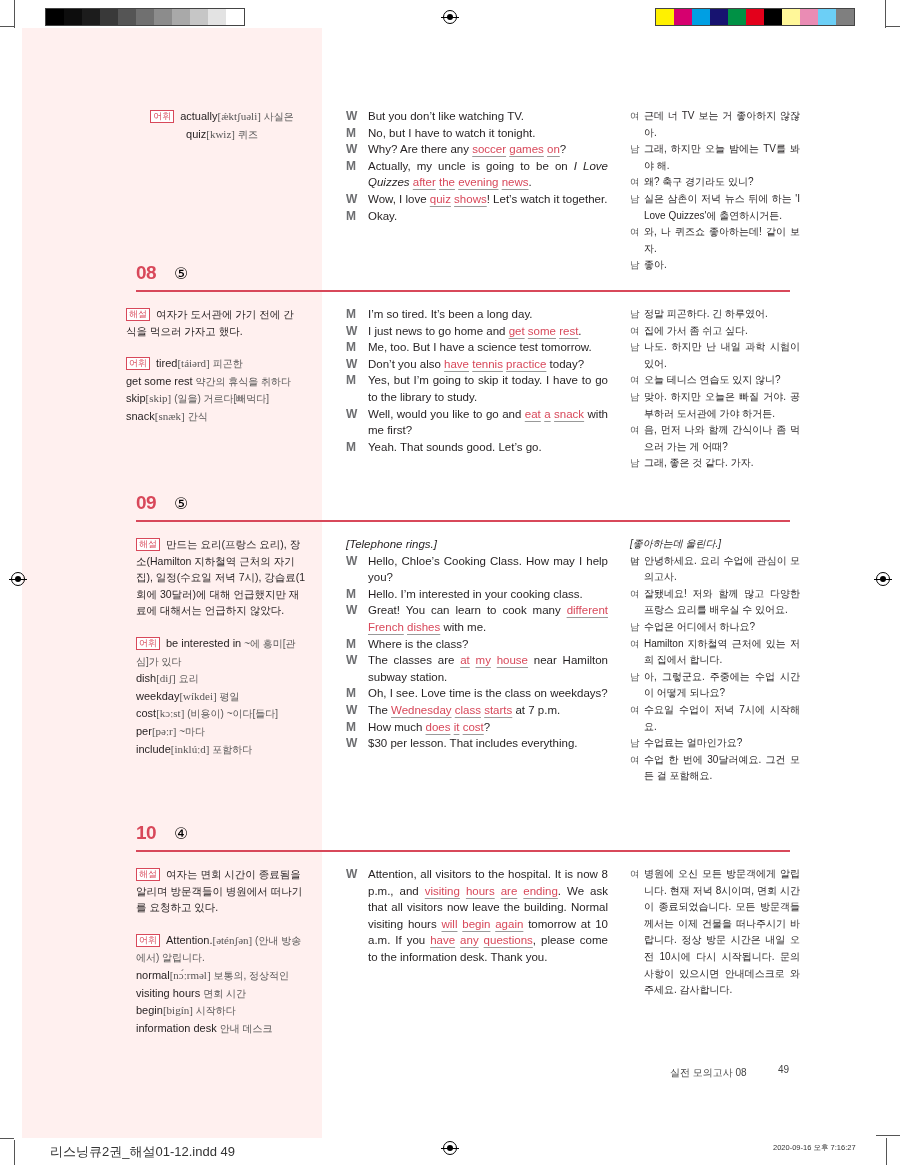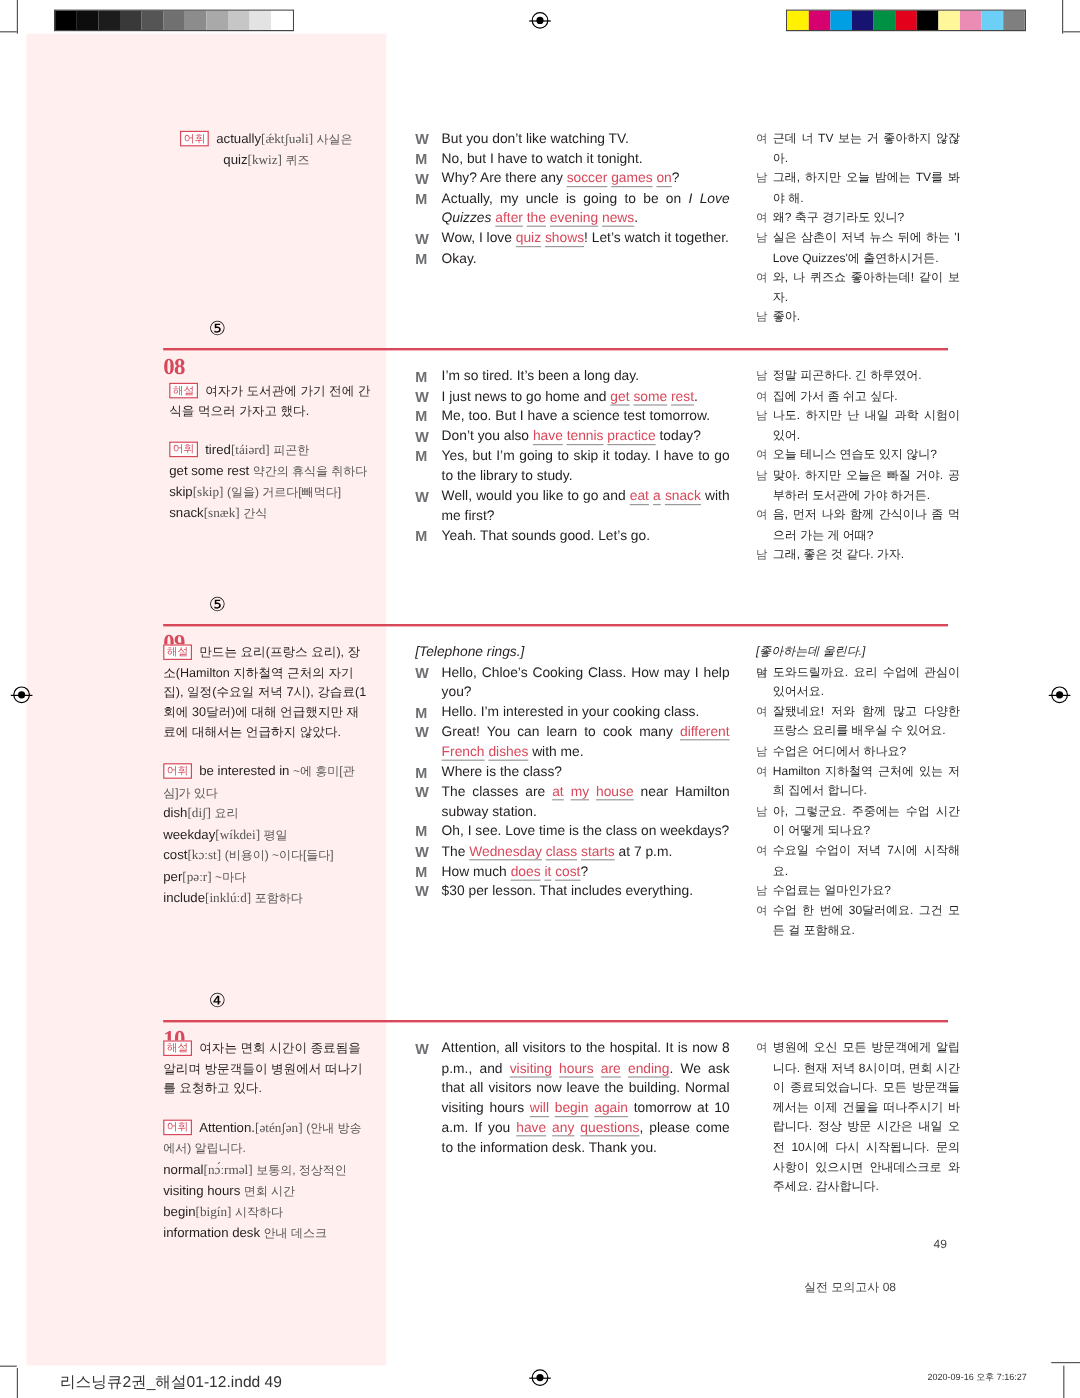--- a/index.html
+++ b/index.html
@@ -10,21 +10,21 @@
   .pink-col { position: absolute; left: 22px; top: 28px; width: 300px; height: 1110px; background: #fff0ef; }
   .swatches { position: absolute; top: 8px; height: 18px; display: flex; border: 1px solid #444; }
   .swatches .sw { width: 18px; height: 16px; }
   .swatches.gray { left: 45px; }
   .swatches.color { left: 655px; }
   .crop { position: absolute; background: #555; }
   .reg { position: absolute; width: 14px; height: 14px; border-radius: 50%; border: 1px solid #000; }
   .reg::before { content: ""; position: absolute; left: 3px; top: 3px; width: 6px; height: 6px; border-radius: 50%; background: #000; }
   .reg::after { content: ""; position: absolute; left: -3px; top: 6px; width: 18px; height: 1px; background: #000; }
   .qhead { position: absolute; left: 136px; width: 654px; height: 32px; border-bottom: 2px solid #d8485a; }
-  .qnum { position: absolute; left: 0; top: 2px; font-weight: bold; font-size: 19px; color: #d8485a; font-family: Liberation Serif, serif; letter-spacing: -0.5px; margin-top: 34px; }
+  .qnum { position: absolute; left: 0; top: 2px; font-weight: bold; font-size: 19px; color: #d8485a; font-family: Liberation Sans, sans-serif; letter-spacing: -0.5px; }
   .qans { position: absolute; left: 38px; top: 4px; font-size: 16px; color: #000; font-family: "DejaVu Sans", sans-serif; }
 
   .leftnote { position: absolute; width: 172px; font-size: 10.5px; line-height: 16.6px; color: #231f20; }
   .tag { display: inline-block; border: 1px solid #d8485a; color: #d8485a; font-size: 9px; line-height: 11px; padding: 0 2px; margin-right: 6px; vertical-align: 1px; background: #fff; }
   .vocab-line { display: block; }
   .vocab-word { font-size: 11px; color: #231f20; }
   .vocab-pron { font-family: "Liberation Serif", serif; font-size: 11px; color: #555; }
   .vocab-mean { font-size: 10px; color: #555; }
   .gap { height: 16px; }
 
@@ -32,21 +32,21 @@
   .line { position: relative; padding-left: 22px; text-align: justify; }
   .spk { position: absolute; left: 0; top: 0; font-weight: bold; color: #6d6e71; font-size: 12px; }
   .hl { color: #d8485a; text-decoration: underline; text-decoration-color: #999; text-underline-offset: 3px; }
   .it { font-style: italic; }
 
   .trans { position: absolute; width: 170px; font-size: 10px; line-height: 16.6px; color: #231f20; }
   .tline { position: relative; padding-left: 14px; text-align: justify; }
   .tspk { position: absolute; left: 0; top: 0; color: #555; font-size: 9.5px; }
 
   .footer-label { position: absolute; left: 670px; top: 1066px; font-size: 10px; color: #444; }
-  .footer-page { position: absolute; left: 778px; top: 1032px; font-size: 10px; color: #444; }
+  .footer-page { position: absolute; left: 778px; top: 1064px; font-size: 10px; color: #444; }
   .slug-left { position: absolute; left: 50px; top: 1143px; font-size: 13px; color: #333; text-align: right; }
   .slug-right { position: absolute; left: 773px; top: 1143px; font-size: 7.5px; color: #333; }
 </style>
 </head>
 <body>
 
 <div class="pink-col"></div>
 <div class="swatches gray" id="gray-swatches">
     <div class="sw" style="background: rgb(0, 0, 0);"></div>
     <div class="sw" style="background: rgb(13, 13, 13);"></div>
@@ -106,21 +106,21 @@
     <div class="tline"><span class="tspk">여</span><span>왜? 축구 경기라도 있니?</span></div>
     <div class="tline"><span class="tspk">남</span><span>실은 삼촌이 저녁 뉴스 뒤에 하는 'I Love Quizzes'에 출연하시거든.</span></div>
     <div class="tline"><span class="tspk">여</span><span>와, 나 퀴즈쇼 좋아하는데! 같이 보자.</span></div>
     <div class="tline"><span class="tspk">남</span><span>좋아.</span></div>
   </div>
 
 <div class="qhead" style="top:260px;">
   <span class="qnum">08</span>
   <span class="qans">⑤</span>
 </div>
-<div class="leftnote" style="left:141px;top:306px;margin-top:12px;">
+<div class="leftnote" style="left:126px;top:306px;">
   <div><span class="tag">해설</span><span>여자가 도서관에 가기 전에 간식을 먹으러 가자고 했다.</span></div>
   <div class="gap"></div>
   <div id="q08-vocab">
       <div class="vocab-line"><span class="tag">어휘</span><span class="vocab-word">tired</span><span class="vocab-pron">[táiərd]</span> <span class="vocab-mean">피곤한</span></div>
       <div class="vocab-line"><span class="vocab-word">get some rest</span> <span class="vocab-mean">약간의 휴식을 취하다</span></div>
       <div class="vocab-line"><span class="vocab-word">skip</span><span class="vocab-pron">[skip]</span> <span class="vocab-mean">(일을) 거르다[빼먹다]</span></div>
       <div class="vocab-line"><span class="vocab-word">snack</span><span class="vocab-pron">[snæk]</span> <span class="vocab-mean">간식</span></div>
     </div>
 </div>
 <div class="script" style="left:346px;top:306px;" id="q08-script">
@@ -169,21 +169,21 @@
       <div class="line"><span class="spk">M</span><span>Oh, I see. Love time is the class on weekdays?</span></div>
       <div class="line"><span class="spk">W</span><span>The </span><span class="hl">Wednesday</span><span> </span><span class="hl">class</span><span> </span><span class="hl">starts</span><span> at 7 p.m.</span></div>
       <div class="line"><span class="spk">M</span><span>How much </span><span class="hl">does</span><span> </span><span class="hl">it</span><span> </span><span class="hl">cost</span><span>?</span></div>
       <div class="line"><span class="spk">W</span><span>$30 per lesson. That includes everything.</span></div>
     </div>
 </div>
 <div class="trans" style="left:630px;top:536px;">
   <div class="it">[좋아하는데 울린다.]</div>
   <div id="q09-trans">
       <div class="tline"><span class="tspk">여</span></div>
-      <div class="tline"><span class="tspk">남</span><span>도와드릴까요. 요리 수업에 관심이 있어서요.</span></div>
+      <div class="tline"><span class="tspk">남</span><span>안녕하세요. 요리 수업에 관심이 모의고사.</span></div>
       <div class="tline"><span class="tspk">여</span><span>잘됐네요! 저와 함께 많고 다양한 프랑스 요리를 배우실 수 있어요.</span></div>
       <div class="tline"><span class="tspk">남</span><span>수업은 어디에서 하나요?</span></div>
       <div class="tline"><span class="tspk">여</span><span>Hamilton 지하철역 근처에 있는 저희 집에서 합니다.</span></div>
       <div class="tline"><span class="tspk">남</span><span>아, 그렇군요. 주중에는 수업 시간이 어떻게 되나요?</span></div>
       <div class="tline"><span class="tspk">여</span><span>수요일 수업이 저녁 7시에 시작해요.</span></div>
       <div class="tline"><span class="tspk">남</span><span>수업료는 얼마인가요?</span></div>
       <div class="tline"><span class="tspk">여</span><span>수업 한 번에 30달러예요. 그건 모든 걸 포함해요.</span></div>
     </div>
 </div>
 

